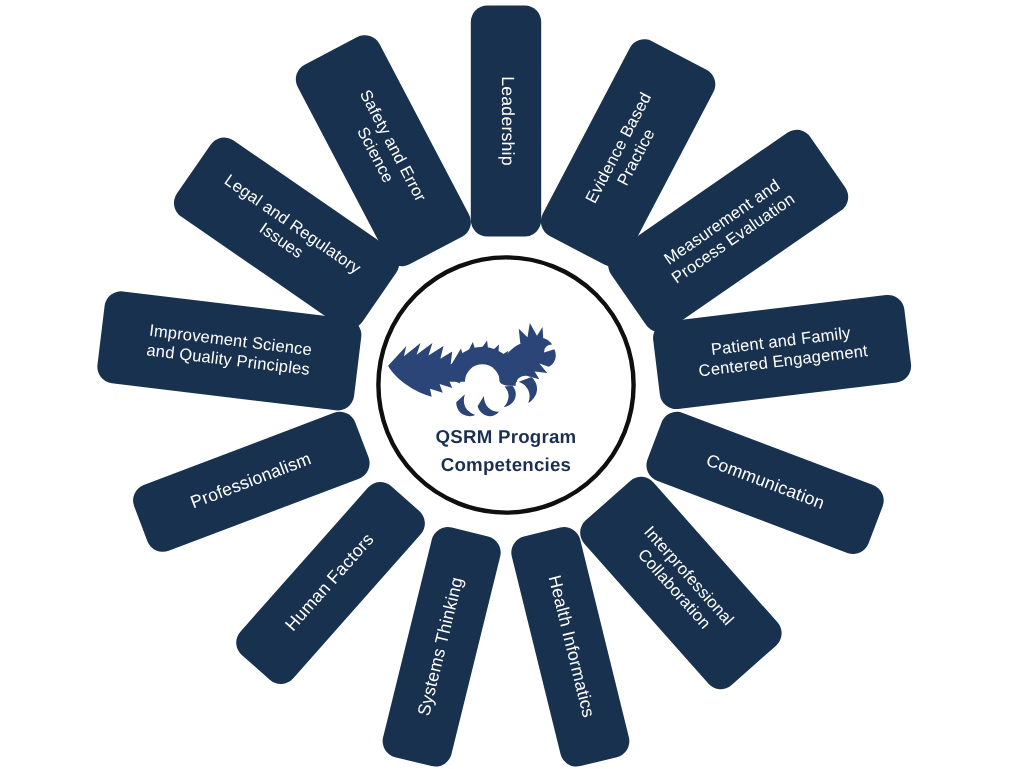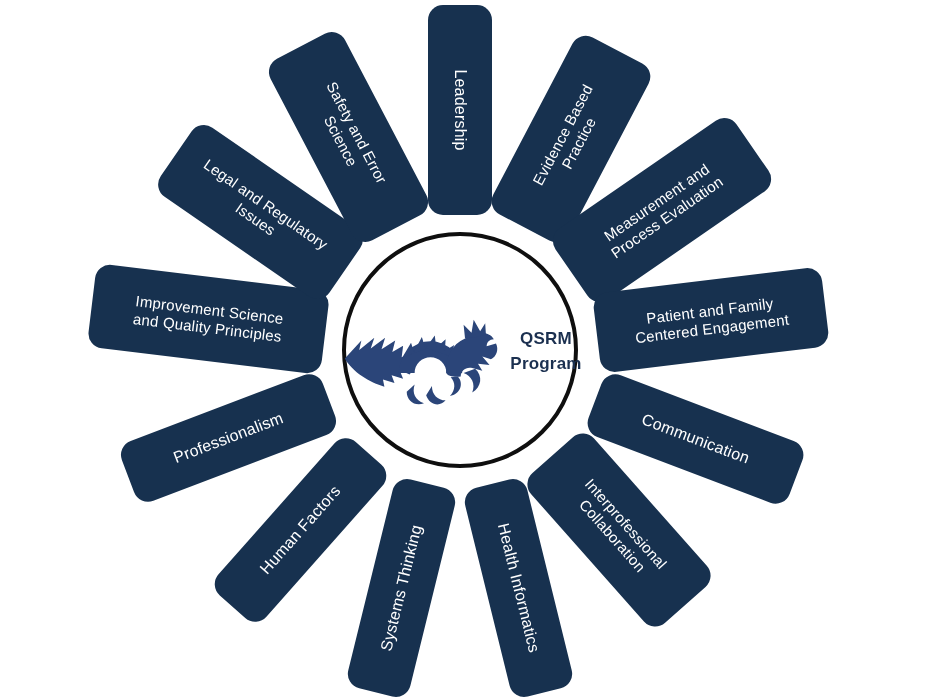--- a/index.html
+++ b/index.html
@@ -12,22 +12,22 @@
   }
   
   .center-circle{
     position:absolute;
     left:342px;top:232px;
     width:236px;height:236px;
     box-sizing:border-box;
     border:4px solid var(--circle-border,#0f0f0f);
     border-radius:50%;
     background:#ffffff;
-    display:flex;flex-direction:row;
-    align-items:center;justify-content:center;
+    display:flex;flex-direction:column;
+    justify-content:center;
     z-index:2;
   }
   .dragon-logo{
     width:172px;height:108px;
     color:var(--logo-blue,#2b4579);
     margin-top:10px;
     flex:0 0 auto;
   }
   .center-title{
     margin-top:2px;
@@ -82,20 +82,21 @@
 
         <path d="M170 100 C181 104 187 115 182 127 C195 119 197 104 186 94 Z"></path>
         <path d="M152 106 C159 113 159 124 151 132 C165 130 171 115 162 105 Z"></path>
 
         <path d="M102 116 C98 128 103 138 115 142 C103 147 91 139 91 126 Z"></path>
         <path d="M126 118 C126 130 134 138 145 138 C137 148 122 144 118 131 Z"></path>
       </g>
     </svg>
     <div class="center-title">
       <div>QSRM Program</div>
+      <div>Competencies</div>
     </div>
   </div>
 
   <div id="spokes">
       <div class="spoke" style="width: 210px; height: 64px; left: 355px; top: 78px; transform: rotate(90deg);">
         <div class="spoke-label" style="font-size: 16px;">
           <div>Leadership</div>
         </div>
       </div>
       <div class="spoke" style="width: 200px; height: 86px; left: 470.596px; top: 96.257px; transform: rotate(-62.31deg);">

